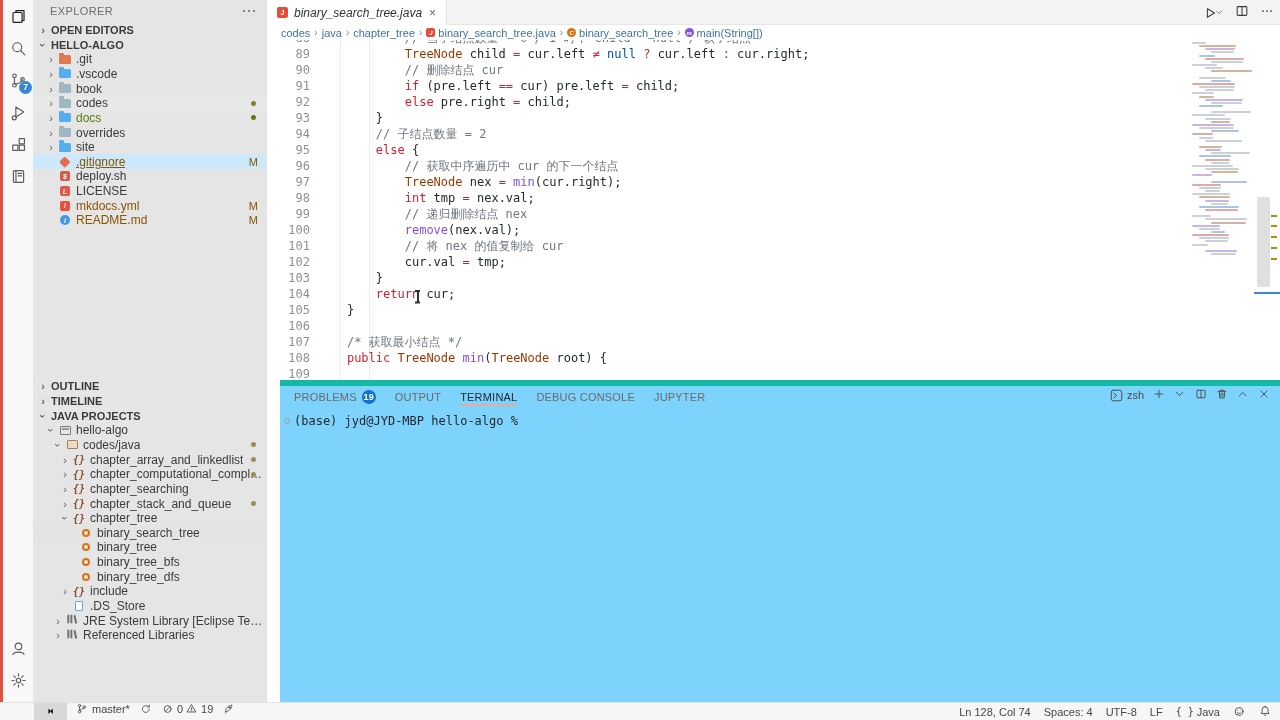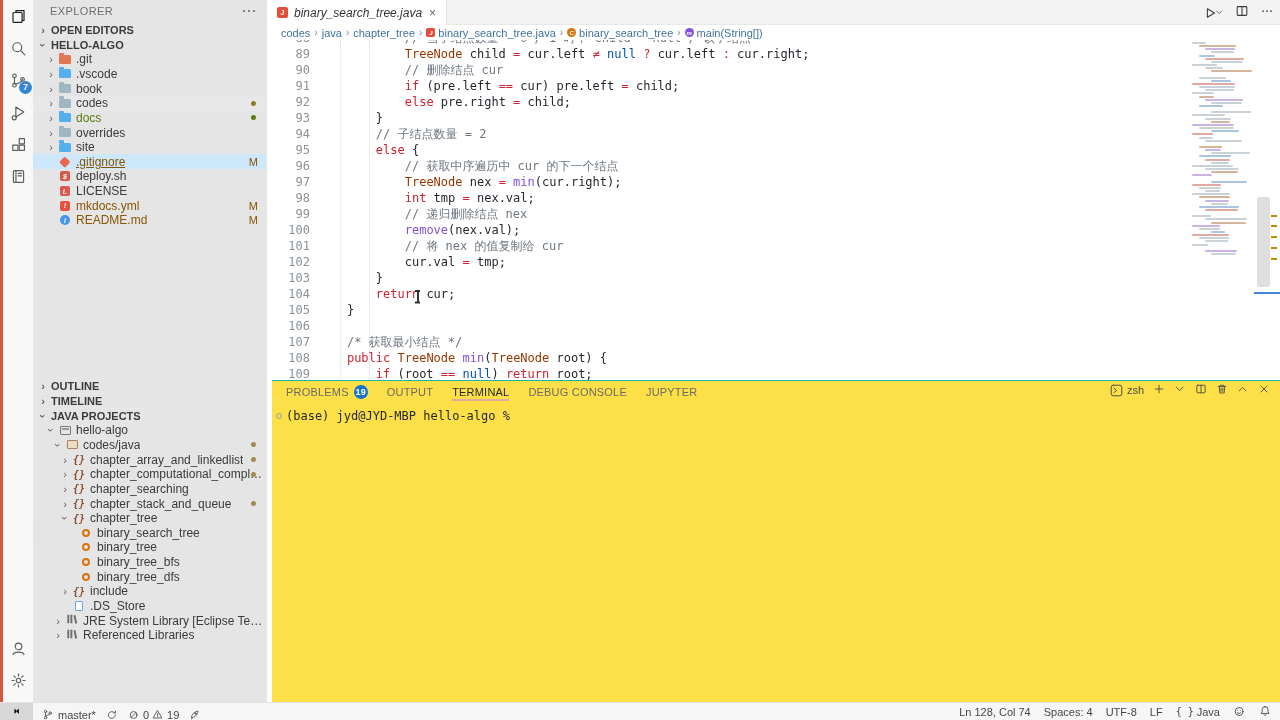--- a/index.html
+++ b/index.html
@@ -80,35 +80,35 @@
   .overview-ruler { position:absolute; right:0; top:0; width:26px; bottom:0; }
   .or-thumb { position:absolute; left:3px; width:13px; top:157px; height:90px; background:rgba(110,110,110,.22); border-radius:2px; }
   .or-cursor { position:absolute; left:0; right:0; top:252px; height:2px; background:#3f87d6; }
   .or-warn { position:absolute; right:3px; width:6px; height:2px; background:#bf8803; }
 
   .ibeam { position:absolute; left:146px; top:250px; width:7px; height:13px; pointer-events:none; }
   .ibeam::before { content:""; position:absolute; left:3px; top:1px; bottom:1px; width:1.5px; background:#333; }
   .ibeam::after { content:""; position:absolute; left:1px; right:1px; top:0; height:1.5px; background:#333; box-shadow:0 11.5px 0 #333; }
 
   
-  .panel { position:absolute; left:4px; top:380px; right:0; height:322px; background:#fde047; border-top:1px solid #14b8a6; }
+  .panel { position:absolute; left:12px; top:380px; right:0; height:322px; background:#7dd3fc; border-top:6px solid #14b8a6; }
   .panel-tabs { position:absolute; left:14px; top:0; height:21px; display:flex; align-items:center; gap:19px; font-size:11px; color:#6a6a6a; letter-spacing:.2px; }
   .ptab { display:flex; align-items:center; gap:5px; height:21px; cursor:pointer; position:relative; }
   .ptab.active { color:#24292f; }
   .ptab.active::after { content:""; position:absolute; left:0; right:0; bottom:1px; height:2px; background:#e8a9a0; }
   .pbadge { min-width:14px; height:14px; border-radius:8px; background:#1372cf; color:#fff; font-size:9px; line-height:14px; text-align:center; font-weight:bold; }
   .panel-toolbar { position:absolute; right:10px; top:2px; display:flex; align-items:center; gap:9px; color:#4a4a4a; font-size:11px; }
   .panel-toolbar svg { width:13px; height:13px; fill:none; stroke:currentColor; stroke-width:1.2; stroke-linecap:round; stroke-linejoin:round; }
   .shell-chip { display:flex; align-items:center; gap:4px; cursor:pointer; }
   .terminal { position:absolute; left:14px; top:28px; right:10px; font-family:"DejaVu Sans Mono", monospace; font-size:12px; color:#24292f; }
   .cmd-dot { position:absolute; left:-10px; top:4px; width:6px; height:6px; border:1.4px solid #9aa0a6; border-radius:50%; }
 
   
   .statusbar { position:absolute; left:0; bottom:0; width:1280px; height:18px; background:#f6f6f6; border-top:1px solid #e1e1e1; display:flex; align-items:center; font-size:11px; color:#474747; }
-  .sb-left { display:flex; align-items:flex-end; gap:10px; }
+  .sb-left { display:flex; align-items:flex-start; gap:10px;padding-left:34px; }
   .remote-chip { width:33px; height:18px; background:#d8d8d8; display:flex; align-items:center; justify-content:center; cursor:pointer; }
   .sb-item { display:flex; align-items:center; gap:3px; cursor:pointer; white-space:nowrap; }
   .sb-item svg { width:12px; height:13px; fill:none; stroke:currentColor; stroke-width:1.1; stroke-linecap:round; stroke-linejoin:round; }
   .sb-right { position:absolute; right:8px; display:flex; align-items:center; gap:13px; }
   .braces-txt { font-family:"DejaVu Sans Mono", monospace; font-size:10px; }
 </style>
 </head>
 <body>
 
 <div class="app">
@@ -490,21 +490,21 @@
           <div class="code-line"><span class="ln">99</span><span class="ct"><span class="tk-p">            </span><span class="tk-c">// 递归删除结点 nex</span></span></div>
           <div class="code-line"><span class="ln">100</span><span class="ct"><span class="tk-p">            </span><span class="tk-f">remove</span><span class="tk-p">(nex.val);</span></span></div>
           <div class="code-line"><span class="ln">101</span><span class="ct"><span class="tk-p">            </span><span class="tk-c">// 将 nex 的值复制给 cur</span></span></div>
           <div class="code-line"><span class="ln">102</span><span class="ct"><span class="tk-p">            cur.val </span><span class="tk-o">=</span><span class="tk-p"> tmp;</span></span></div>
           <div class="code-line"><span class="ln">103</span><span class="ct"><span class="tk-p">        }</span></span></div>
           <div class="code-line"><span class="ln">104</span><span class="ct"><span class="tk-p">        </span><span class="tk-k">return</span><span class="tk-p"> cur;</span></span></div>
           <div class="code-line"><span class="ln">105</span><span class="ct"><span class="tk-p">    }</span></span></div>
           <div class="code-line"><span class="ln">106</span><span class="ct"><span class="tk-p"></span></span></div>
           <div class="code-line"><span class="ln">107</span><span class="ct"><span class="tk-p">    </span><span class="tk-c">/* 获取最小结点 */</span></span></div>
           <div class="code-line"><span class="ln">108</span><span class="ct"><span class="tk-p">    </span><span class="tk-k">public</span><span class="tk-p"> </span><span class="tk-t">TreeNode</span><span class="tk-p"> </span><span class="tk-f">min</span><span class="tk-p">(</span><span class="tk-t">TreeNode</span><span class="tk-p"> root) {</span></span></div>
-          <div class="code-line"><span class="ln">109</span><span class="ct"><span class="tk-p">        </span><span class="tk-k">if</span><span class="tk-p"> (root </span><span class="tk-o">==</span><span class="tk-p"> </span><span class="tk-n">null</span><span class="tk-p">) </span><span class="tk-k">return</span><span class="tk-p"> root;</span></span></div>
+          <div class="code-line"><span class="ln">109</span></div>
         </div>
       <div class="minimap" id="minimap">
           <div class="mm-bar" style="left: 0px; width: 14px; top: 2px; background: rgb(201, 209, 217);"></div>
           <div class="mm-bar" style="left: 7px; width: 37px; top: 5.15px; background: rgb(212, 180, 154);"></div>
           <div class="mm-bar" style="left: 13px; width: 30px; top: 8.3px; background: rgb(203, 180, 227);"></div>
           <div class="mm-bar" style="left: 19px; width: 23px; top: 11.45px; background: rgb(201, 209, 217);"></div>
           <div class="mm-bar" style="left: 7px; width: 16px; top: 14.6px; background: rgb(170, 196, 226);"></div>
           <div class="mm-bar" style="left: 13px; width: 39px; top: 17.75px; background: rgb(224, 169, 163);"></div>
           <div class="mm-bar" style="left: 19px; width: 32px; top: 20.9px; background: rgb(201, 209, 217);"></div>
           <div class="mm-bar" style="left: 0px; width: 25px; top: 24.05px; background: rgb(201, 209, 217);"></div>

